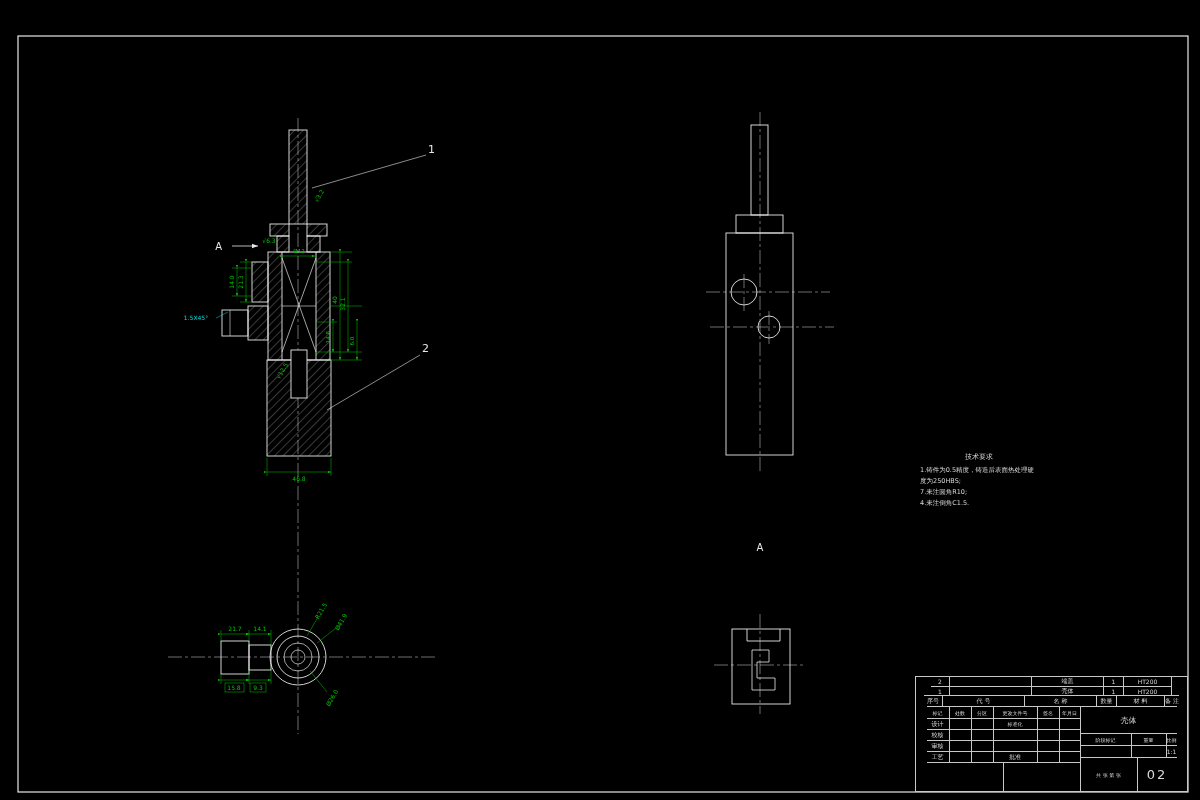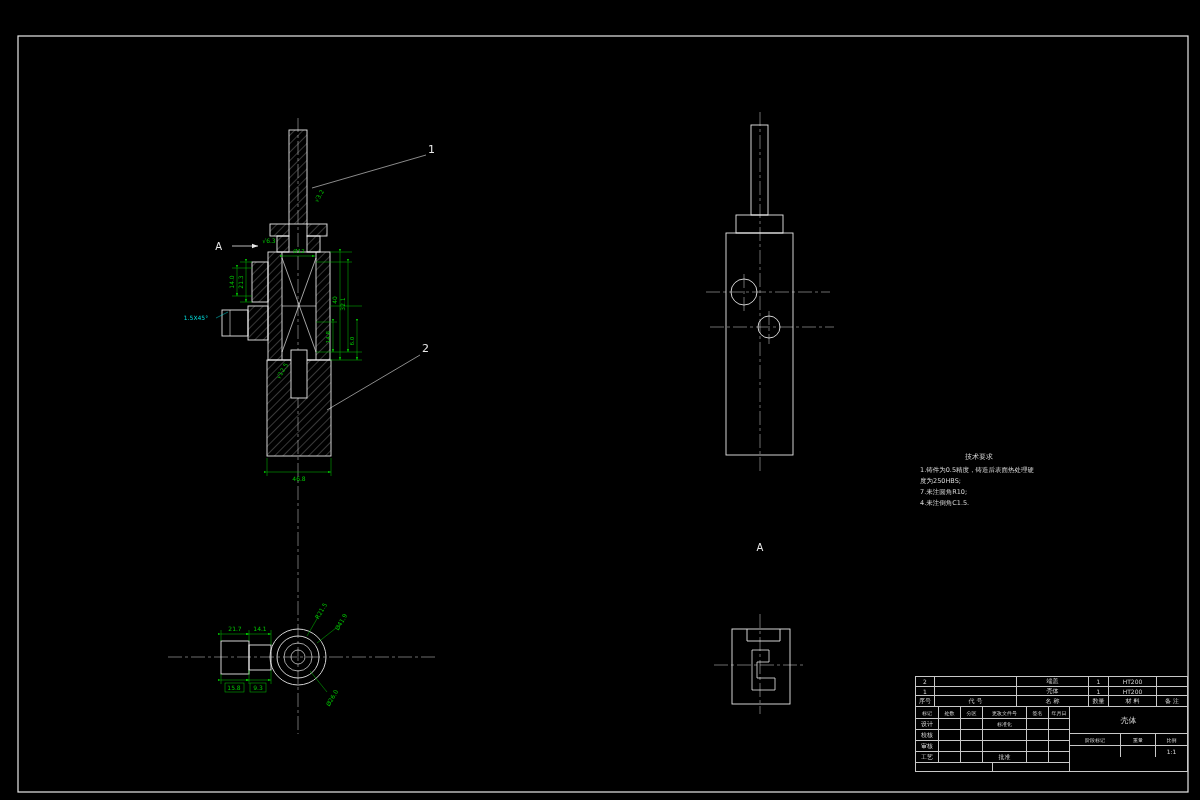--- a/index.html
+++ b/index.html
@@ -4,23 +4,23 @@
 <style>
   html,body{margin:0;padding:0;background:#000;}
   .stage{position:relative;width:1200px;height:800px;background:#000;overflow:hidden;
          font-family:"DejaVu Sans",sans-serif;}
   .stage svg{position:absolute;left:0;top:0;}
   
   .notes{position:absolute;left:920px;top:452px;width:118px;color:#d8d8d8;
          font-size:6.5px;line-height:1.7;}
   .notes .nt{text-align:center;font-size:7px;margin-bottom:1px;}
   
-  .tb{position:absolute;left:915px;top:676px;width:273px;height:96px;
+  .tb{position:absolute;left:915px;top:676px;width:273px;height:116px;
       border:1px solid #c8c8c8;box-sizing:border-box;display:flex;flex-direction:column;
-      color:#d8d8d8;font-size:6px;background:#000;}
+      color:#d8d8d8;font-size:6px;background:#000;align-items:center;}
   .tb .r{display:flex;border-top:1px solid #c8c8c8;box-sizing:border-box;flex-shrink:0;}
   .tb > .r:first-child{border-top:none;}
   .tb .c{border-left:1px solid #c8c8c8;box-sizing:border-box;display:flex;align-items:center;
          justify-content:center;overflow:hidden;white-space:nowrap;height:100%;}
   .tb .r .c:first-child{border-left:none;}
   .tb .main{flex:1;display:flex;border-top:1px solid #c8c8c8;}
   .tb .left{width:153px;display:flex;flex-direction:column;}
   .tb .right{flex:1;display:flex;flex-direction:column;border-left:1px solid #c8c8c8;}
   .tb .left > .r:first-child,.tb .right > .r:first-child{border-top:none;}
   .tb .big{font-size:13px;letter-spacing:2px;}
@@ -269,17 +269,21 @@
       <div class="r" style="height:12px">
         <span class="c small" style="width:50px">阶段标记</span>
         <span class="c small" style="width:35px">重量</span>
         <span class="c small" style="flex:1">比例</span>
       </div>
       <div class="r" style="height:12px">
         <span class="c" style="width:50px"></span>
         <span class="c" style="width:35px"></span>
         <span class="c" style="flex:1">1:1</span>
       </div>
+      <div class="r" style="flex:1">
+        <span class="c small" style="width:56px">共 张 第 张</span>
+        <span class="c big" style="flex:1">02</span>
+      </div>
     </div>
   </div>
 </div>
 
 </div>
 
 </body></html>

